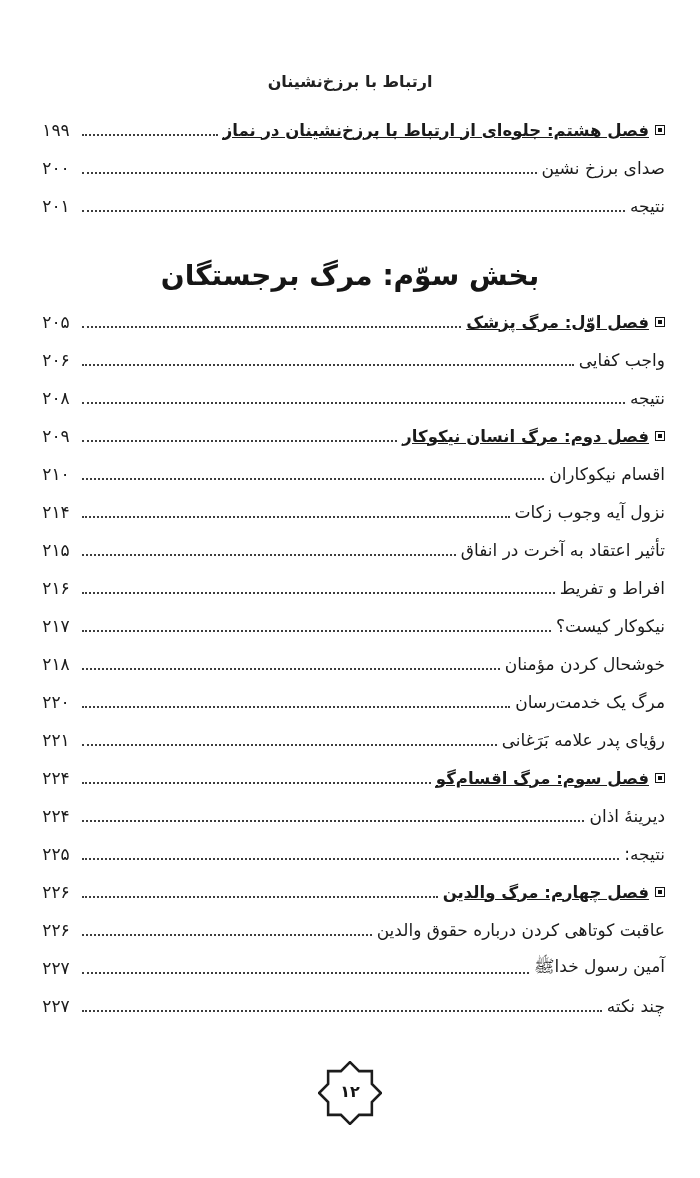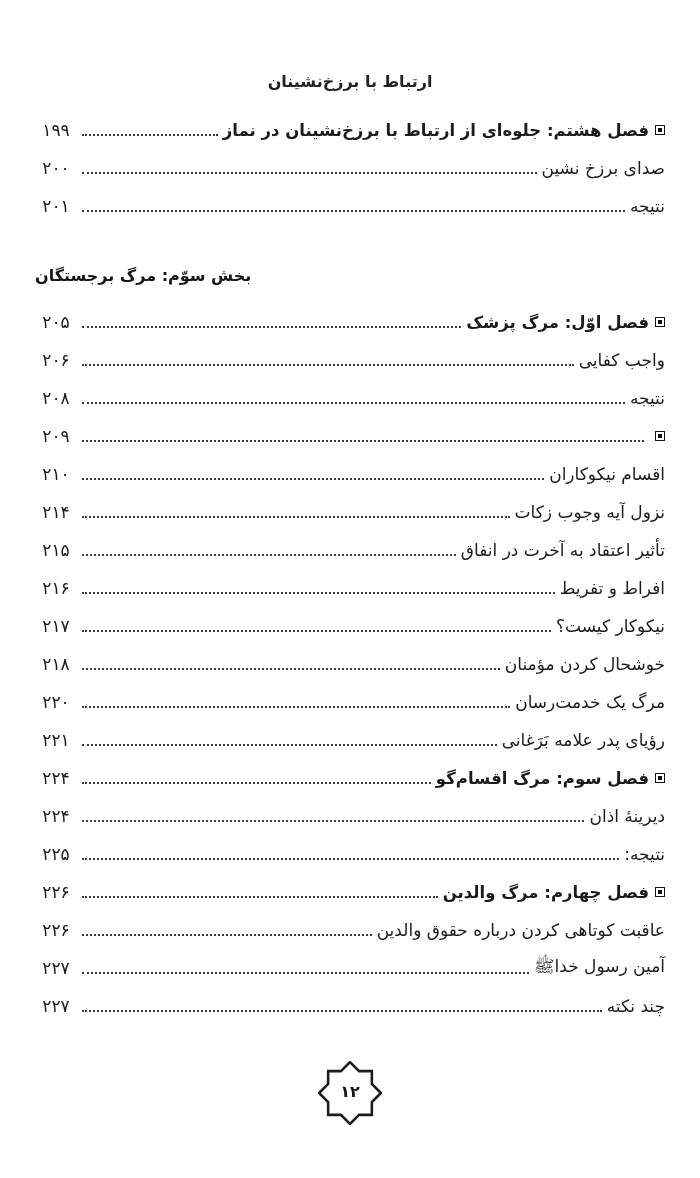--- a/index.html
+++ b/index.html
@@ -11,39 +11,39 @@
   .running-head{
     padding-top:72px;text-align:center;font-weight:bold;font-size:16px;
     letter-spacing:0.2px;color:#222;
   }
   .toc{
     margin:20px 35px 0 35px; 
   }
   .toc-row{
     display:flex;align-items:center;height:38px;font-size:17px;
   }
-  .toc-row.chapter .toc-title{font-weight:bold;font-size:16.5px;}
+  .toc-row.chapter .toc-title{font-weight:bold;font-size:16.5px;text-decoration:underline;}
   .toc-title{white-space:nowrap;}
   .marker{
     display:inline-block;width:10px;height:10px;border:1.6px solid #141414;
     position:relative;margin-left:6px;flex:0 0 auto;box-sizing:border-box;
   }
   .marker::after{
     content:"";position:absolute;top:2px;right:2px;bottom:2px;left:2px;background:#141414;
   }
   .leader{
     flex:1 1 auto;min-width:8px;margin:0 5px;
     border-bottom:2.4px dotted #3c3c3c;height:0;align-self:center;
     transform:translateY(5px);
   }
   .toc-page{
     white-space:nowrap;font-size:17px;min-width:42px;text-align:center;
   }
   .section-heading{
-    text-align:left;font-weight:bold;font-size:16px;color:#161616;
+    text-align:center;font-weight:bold;font-size:28px;color:#161616;
     margin:36px 0 12px 0;line-height:30px;
   }
   .ornament{
     position:absolute;left:318px;top:1061px;width:64px;height:64px;
   }
   .ornament svg{position:absolute;top:0;left:0;}
   .ornament .page-num{
     position:absolute;top:0;left:0;width:64px;height:60px;
     display:flex;align-items:center;justify-content:center;
     font-size:16px;font-weight:bold;color:#141414;
@@ -88,20 +88,21 @@
       <span class="leader"></span>
       <span class="toc-page">۲۰۶</span>
     </div>
     <div class="toc-row">
       <span class="toc-title">نتیجه</span>
       <span class="leader"></span>
       <span class="toc-page">۲۰۸</span>
     </div>
     <div class="toc-row chapter">
       <span class="marker"></span>
+      <span class="toc-title">فصل دوم: مرگ انسان نیکوکار</span>
       <span class="leader"></span>
       <span class="toc-page">۲۰۹</span>
     </div>
     <div class="toc-row">
       <span class="toc-title">اقسام نیکوکاران</span>
       <span class="leader"></span>
       <span class="toc-page">۲۱۰</span>
     </div>
     <div class="toc-row">
       <span class="toc-title">نزول آیه وجوب زکات</span>

